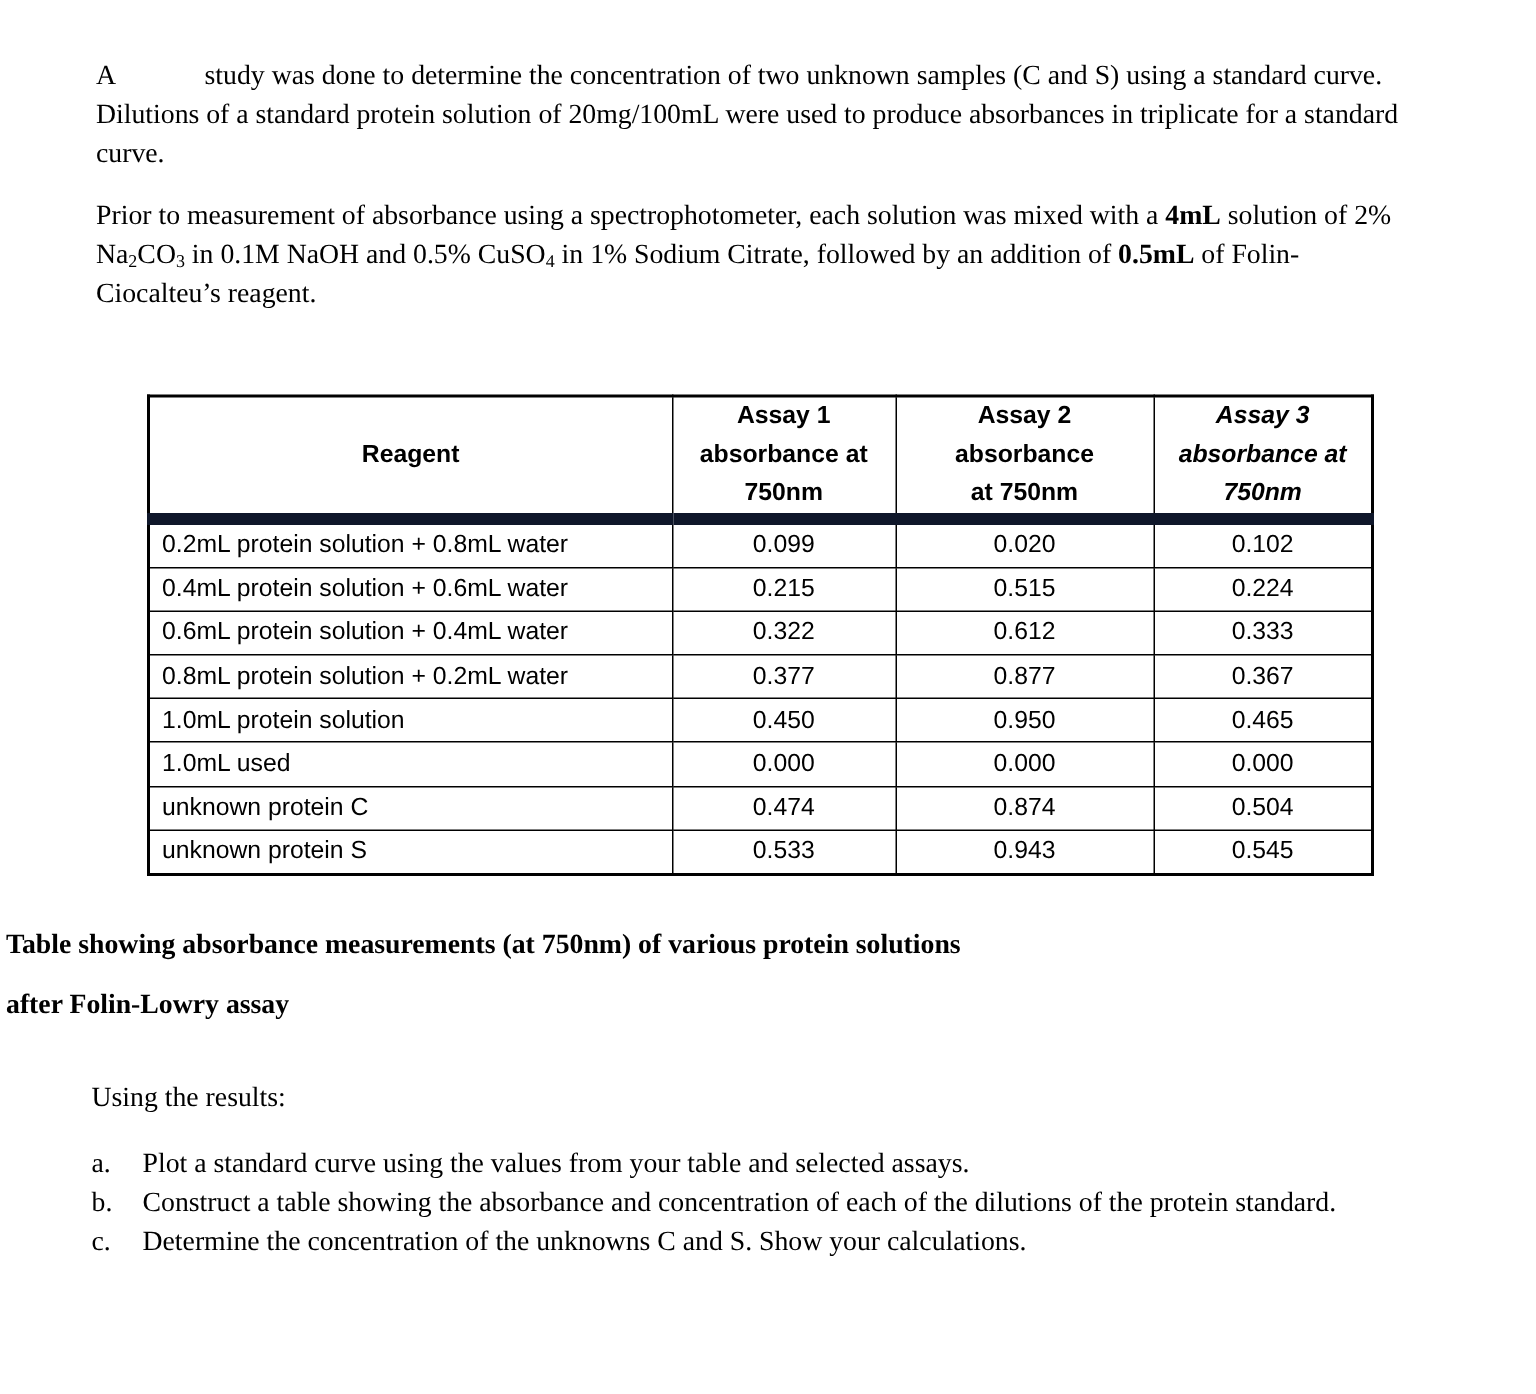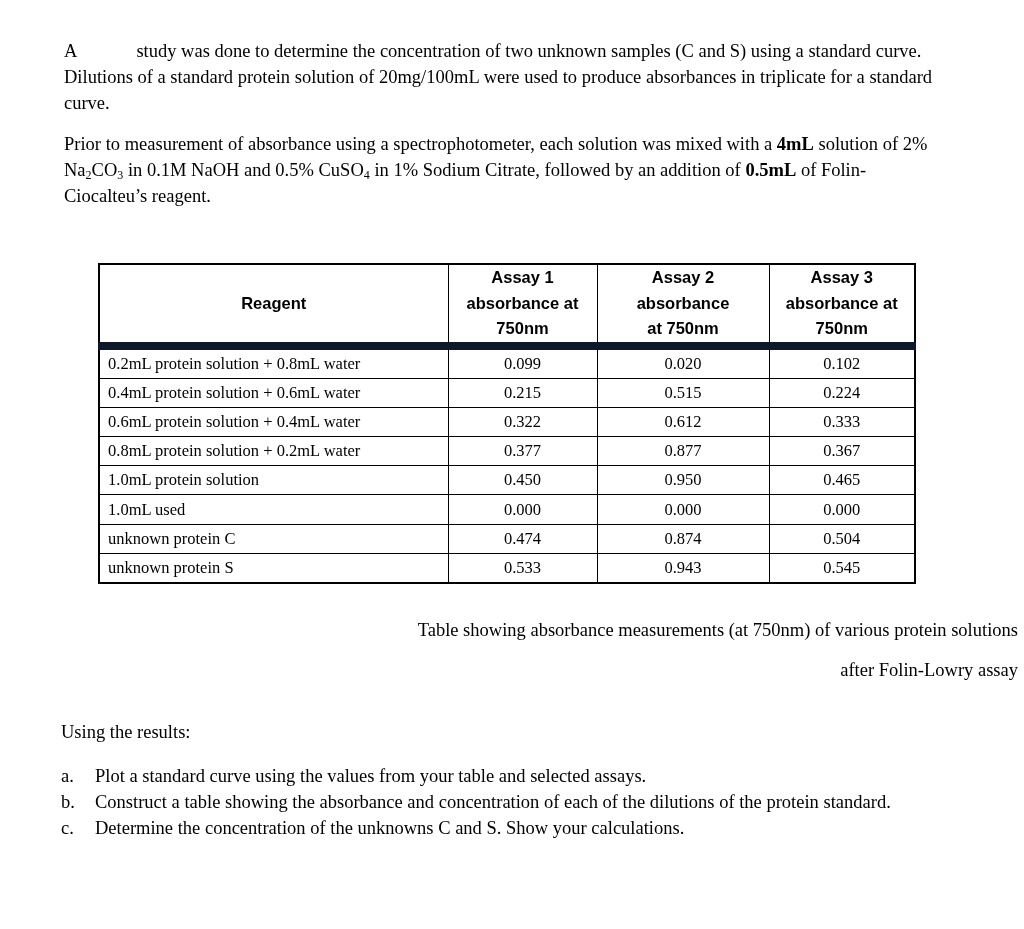--- a/index.html
+++ b/index.html
@@ -17,26 +17,26 @@
     border-collapse: collapse;
     font-family: "Liberation Sans", "DejaVu Sans", sans-serif;
     font-size: 16.5px;
     border: 2px solid #000;
   }
   table.data td, table.data th {
     border: 1px solid #000;
     padding: 0;
   }
   table.data th { font-weight: bold; text-align: center; line-height: 25.5px; height: 76px; }
-  table.data td { height: 28.2px; text-align: center; font-family: Liberation Serif, serif; }
+  table.data td { height: 28.2px; text-align: center; }
   table.data td.reagent { text-align: left; padding-left: 8px; }
   col.c0 { width: 349px; } col.c1 { width: 149px; } col.c2 { width: 172px; } col.c3 { width: 146px; }
   tr.head-row th { border-bottom: 8px solid #0f172a; }
 
-  .caption { position: absolute; left: 4px; width: 1014px; text-align: right; font-weight: normal; }
+  .caption { position: absolute; left: 4px; width: 1014px; text-align: left; font-weight: bold; }
   #cap1 { top: 617px; }
   #cap2 { top: 657px; }
 
   #q-intro { position: absolute; left: 61px; top: 719px; }
   .qlist { position: absolute; left: 61px; top: 763px; width: 860px; margin: 0; padding: 0; list-style: none; }
   .qlist li { position: relative; padding-left: 34px; line-height: 26px; }
   .qlist .mark { position: absolute; left: 0; top: 0; }
 </style>
 </head>
 <body>
@@ -52,21 +52,21 @@
       <col class="c0">
       <col class="c1">
       <col class="c2">
       <col class="c3">
     </colgroup>
   <thead>
     <tr class="head-row">
       <th>Reagent</th>
       <th style="padding:0 18px;"><span>Assay 1 absorbance at 750nm</span></th>
       <th style="padding:0 30px;"><span>Assay 2 absorbance at 750nm</span></th>
-      <th style="padding:0 6px;"><span>Assay 3 absorbance at 750nm</span></th>
+      <th style="padding:0 6px;font-style:italic;"><span>Assay 3 absorbance at 750nm</span></th>
     </tr>
   </thead>
   <tbody>
     <tr>
       <td class="reagent">0.2mL protein solution + 0.8mL water</td>
       <td>0.099</td>
       <td>0.020</td>
       <td>0.102</td>
     </tr>
     <tr>

